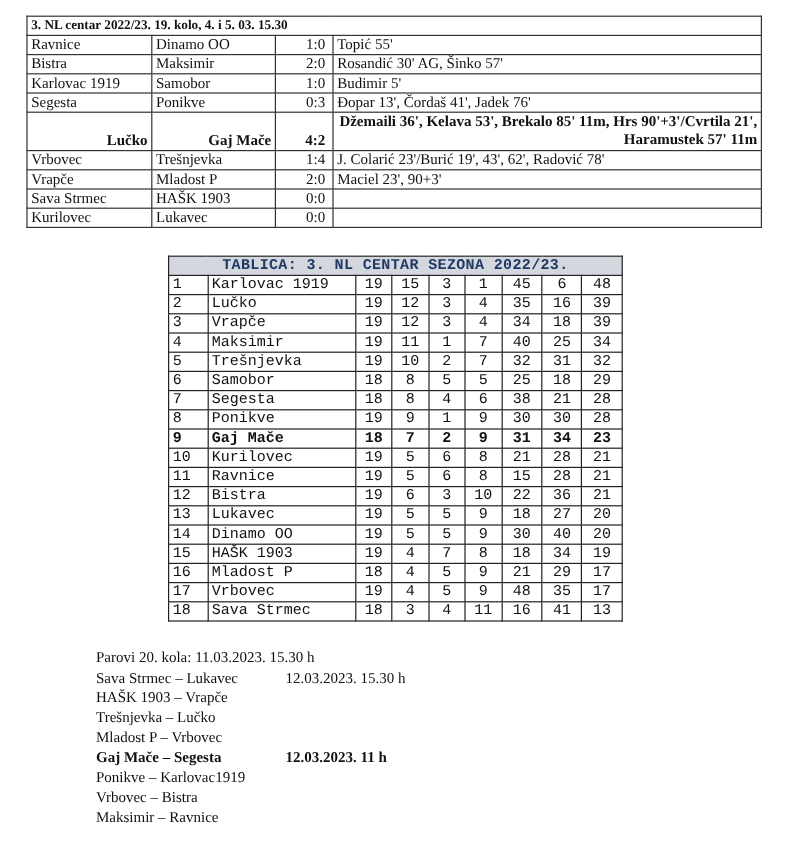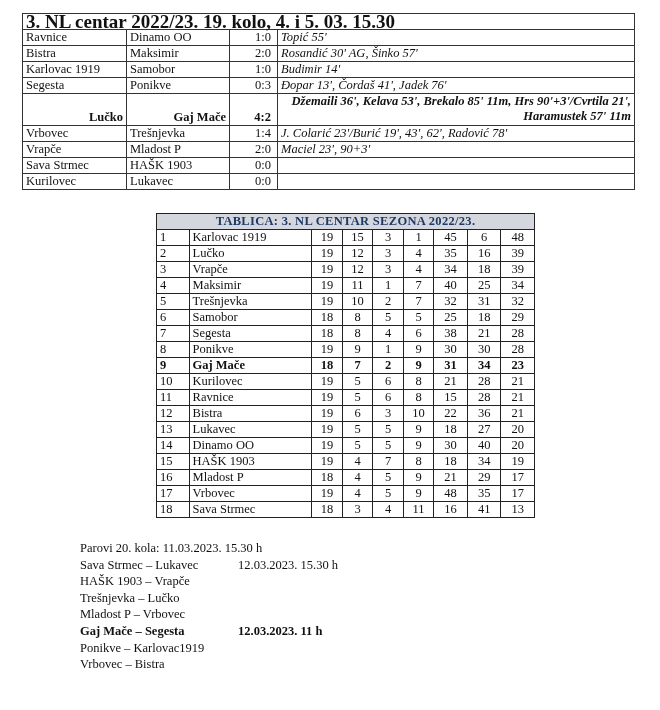--- a/index.html
+++ b/index.html
@@ -2,30 +2,30 @@
 <html><head>
 <meta charset="utf-8">
 <style>
   html, body { margin:0; padding:0; background:#ffffff; }
   body { width:660px; height:710px; position:relative; overflow:hidden;
          font-family:"Liberation Serif", serif; color:#111; font-size:12.5px; }
   table { border-collapse:collapse; position:absolute; }
   td { border:1px solid #222; padding:0 3px; line-height:15px; height:15px; white-space:nowrap; }
   #results { left:22px; top:13px; width:613px; border:1.5px solid #333; }
   #results td { border:1px solid #333; }
-  #results .title td { font-weight:bold; font-size:19px; }
+  #results .title td { font-weight:bold; font-size:11px; }
   #results .c1 { width:97px; }
   #results .c2 { width:96px; }
   #results .c3 { width:38px; text-align:right; padding-right:6px; }
-  #results .c4 { white-space:normal;font-style:italic; }
+  #results .c4 { white-space:normal; }
   #results tr.tall td { height:31px; vertical-align:bottom;text-align:right; }
   #results tr.bold td { font-weight:bold; }
   #results tr.tall td.c4 { vertical-align:top; line-height:15px; }
 
-  #standings { left:156px; top:213px; width:379px; border:1.5px solid #222; }
+  #standings { left:140px; top:213px; width:379px; border:1.5px solid #222;font-family:Liberation Mono, monospace; }
   #standings .hdr td { background:#d4d8de; color:#1f3864; font-weight:bold; text-align:center;
                        font-size:12.5px; letter-spacing:0.3px; }
   #standings td.pos { width:26px; }
   #standings td.team { width:117px; }
   #standings td.n { width:24px; text-align:center; padding:0 3px; }
   #standings td.n.wide { width:27px; }
   #standings tr.bold td { font-weight:bold; }
 
   #fixtures { position:absolute; left:80px; top:540px; line-height:16.6px; font-size:12.5px; }
   #fixtures .line { display:flex; white-space:nowrap; }
@@ -49,21 +49,21 @@
       <tr>
         <td class="c1">Bistra</td>
         <td class="c2">Maksimir</td>
         <td class="c3">2:0</td>
         <td class="c4">Rosandić 30' AG, Šinko 57'</td>
       </tr>
       <tr>
         <td class="c1">Karlovac 1919</td>
         <td class="c2">Samobor</td>
         <td class="c3">1:0</td>
-        <td class="c4">Budimir 14'</td>
+        <td class="c4">Budimir 5'</td>
       </tr>
       <tr>
         <td class="c1">Segesta</td>
         <td class="c2">Ponikve</td>
         <td class="c3">0:3</td>
         <td class="c4">Đopar 13', Čordaš 41', Jadek 76'</td>
       </tr>
       <tr class="bold tall">
         <td class="c1">Lučko</td>
         <td class="c2">Gaj Mače</td>
@@ -327,14 +327,18 @@
         <span class="note">12.03.2023. 11 h</span>
       </div>
       <div class="line">
         <span class="pair">Ponikve  – Karlovac1919</span>
         <span class="note"></span>
       </div>
       <div class="line">
         <span class="pair">Vrbovec – Bistra</span>
         <span class="note"></span>
       </div>
+      <div class="line">
+        <span class="pair">Maksimir – Ravnice</span>
+        <span class="note"></span>
+      </div>
     </div>
 </div>
 
 </body></html>

